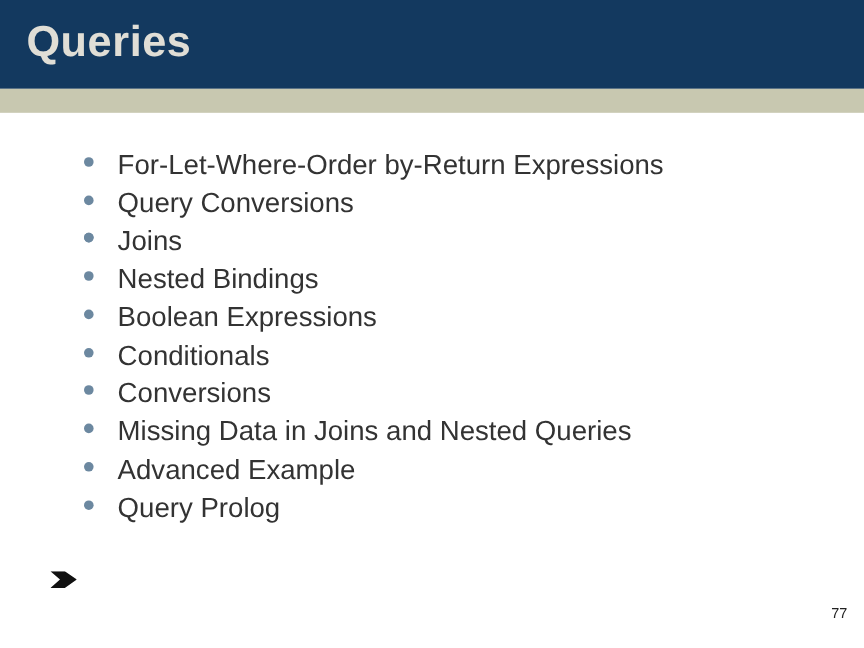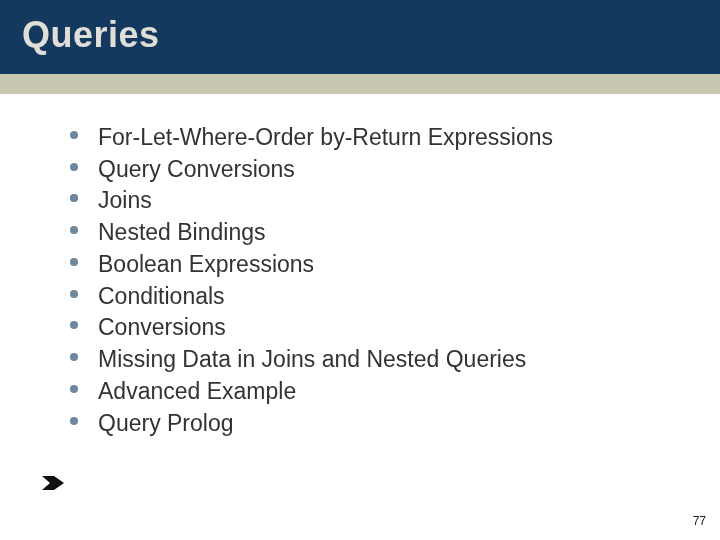--- a/index.html
+++ b/index.html
@@ -63,21 +63,21 @@
     top: 476px;
     width: 0;
     height: 0;
   }
   .marker svg {
     display: block;
   }
   .page-num {
     position: absolute;
     right: 14px;
-    bottom: 12px;
+    bottom: 22px;
     font-size: 12px;
     color: #222;
     font-family: Arial, sans-serif;
   }
 </style>
 </head>
 <body>
 
 <div class="title-band">
   <div class="title-text">Queries</div>

